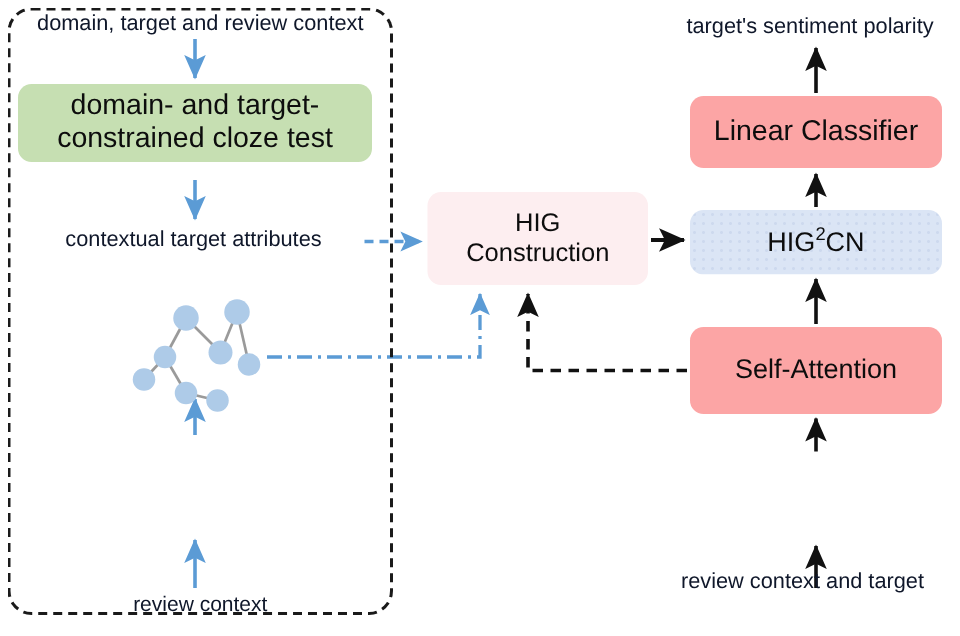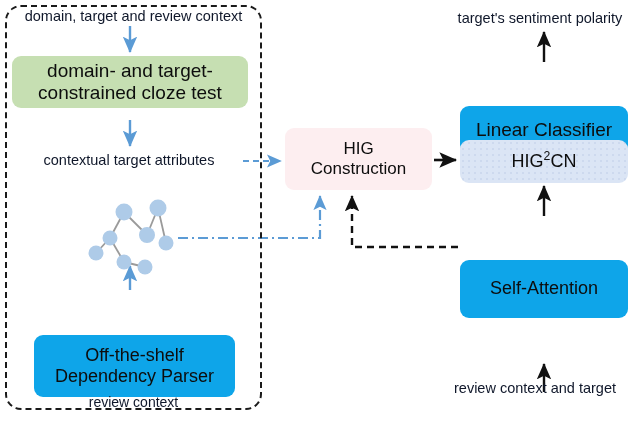--- a/index.html
+++ b/index.html
@@ -9,21 +9,21 @@
   #stage{position:absolute;left:0;top:0;width:640px;height:424px;}
   svg.layer{position:absolute;left:0;top:0;width:640px;height:424px;overflow:visible;}
   #edges{z-index:1;}
   .node{position:absolute;z-index:3;box-sizing:border-box;display:flex;
         align-items:center;justify-content:center;text-align:center;
         line-height:1.18;}
   .boxed{border-radius:9px;}
   .lbl{position:absolute;z-index:4;text-align:center;white-space:nowrap;
        color:#0f172a;}
   .green{background:#c6dfb2;}
-  .gray{background:#0ea5e9;margin-top:42px;}
+  .gray{background:#fca5a5;}
   .pink{background:#fdeef0;}
   .blue{background:#dbe5f5;
         background-image:radial-gradient(#cdd9ee 0.9px, transparent 1px);
         background-size:6px 6px;}
   #dashbox{position:absolute;left:5px;top:5px;width:257px;height:405px;
            border:2.4px dashed #1a1a1a;border-radius:16px;
            box-sizing:border-box;z-index:2;background:transparent;}
   .sup{font-size:0.68em;vertical-align:super;line-height:0;}
 </style>
 </head>
@@ -103,26 +103,20 @@
 
   <div class="lbl" style="left:430px;top:380px;width:210px;font-size:14.5px;">review context and target</div>
 
   <div class="node boxed green" style="left:12px;top:56px;width:236px;height:52px;font-size:19px;">
     <div>
       <div>domain- and target-</div>
       <div>constrained cloze test</div>
     </div>
   </div>
 
-  <div class="node boxed gray" style="left:34px;top:293px;width:201px;height:62px;font-size:18px;">
-    <div>
-      <div>Off-the-shelf</div>
-      <div>Dependency Parser</div>
-    </div>
-  </div>
 
   <div class="node boxed pink" style="left:285px;top:128px;width:147px;height:62px;font-size:17px;">
     <div>
       <div>HIG</div>
       <div>Construction</div>
     </div>
   </div>
 
   <div class="node boxed gray" style="left:460px;top:64px;width:168px;height:48px;font-size:19px;">
     <div>Linear Classifier</div>

